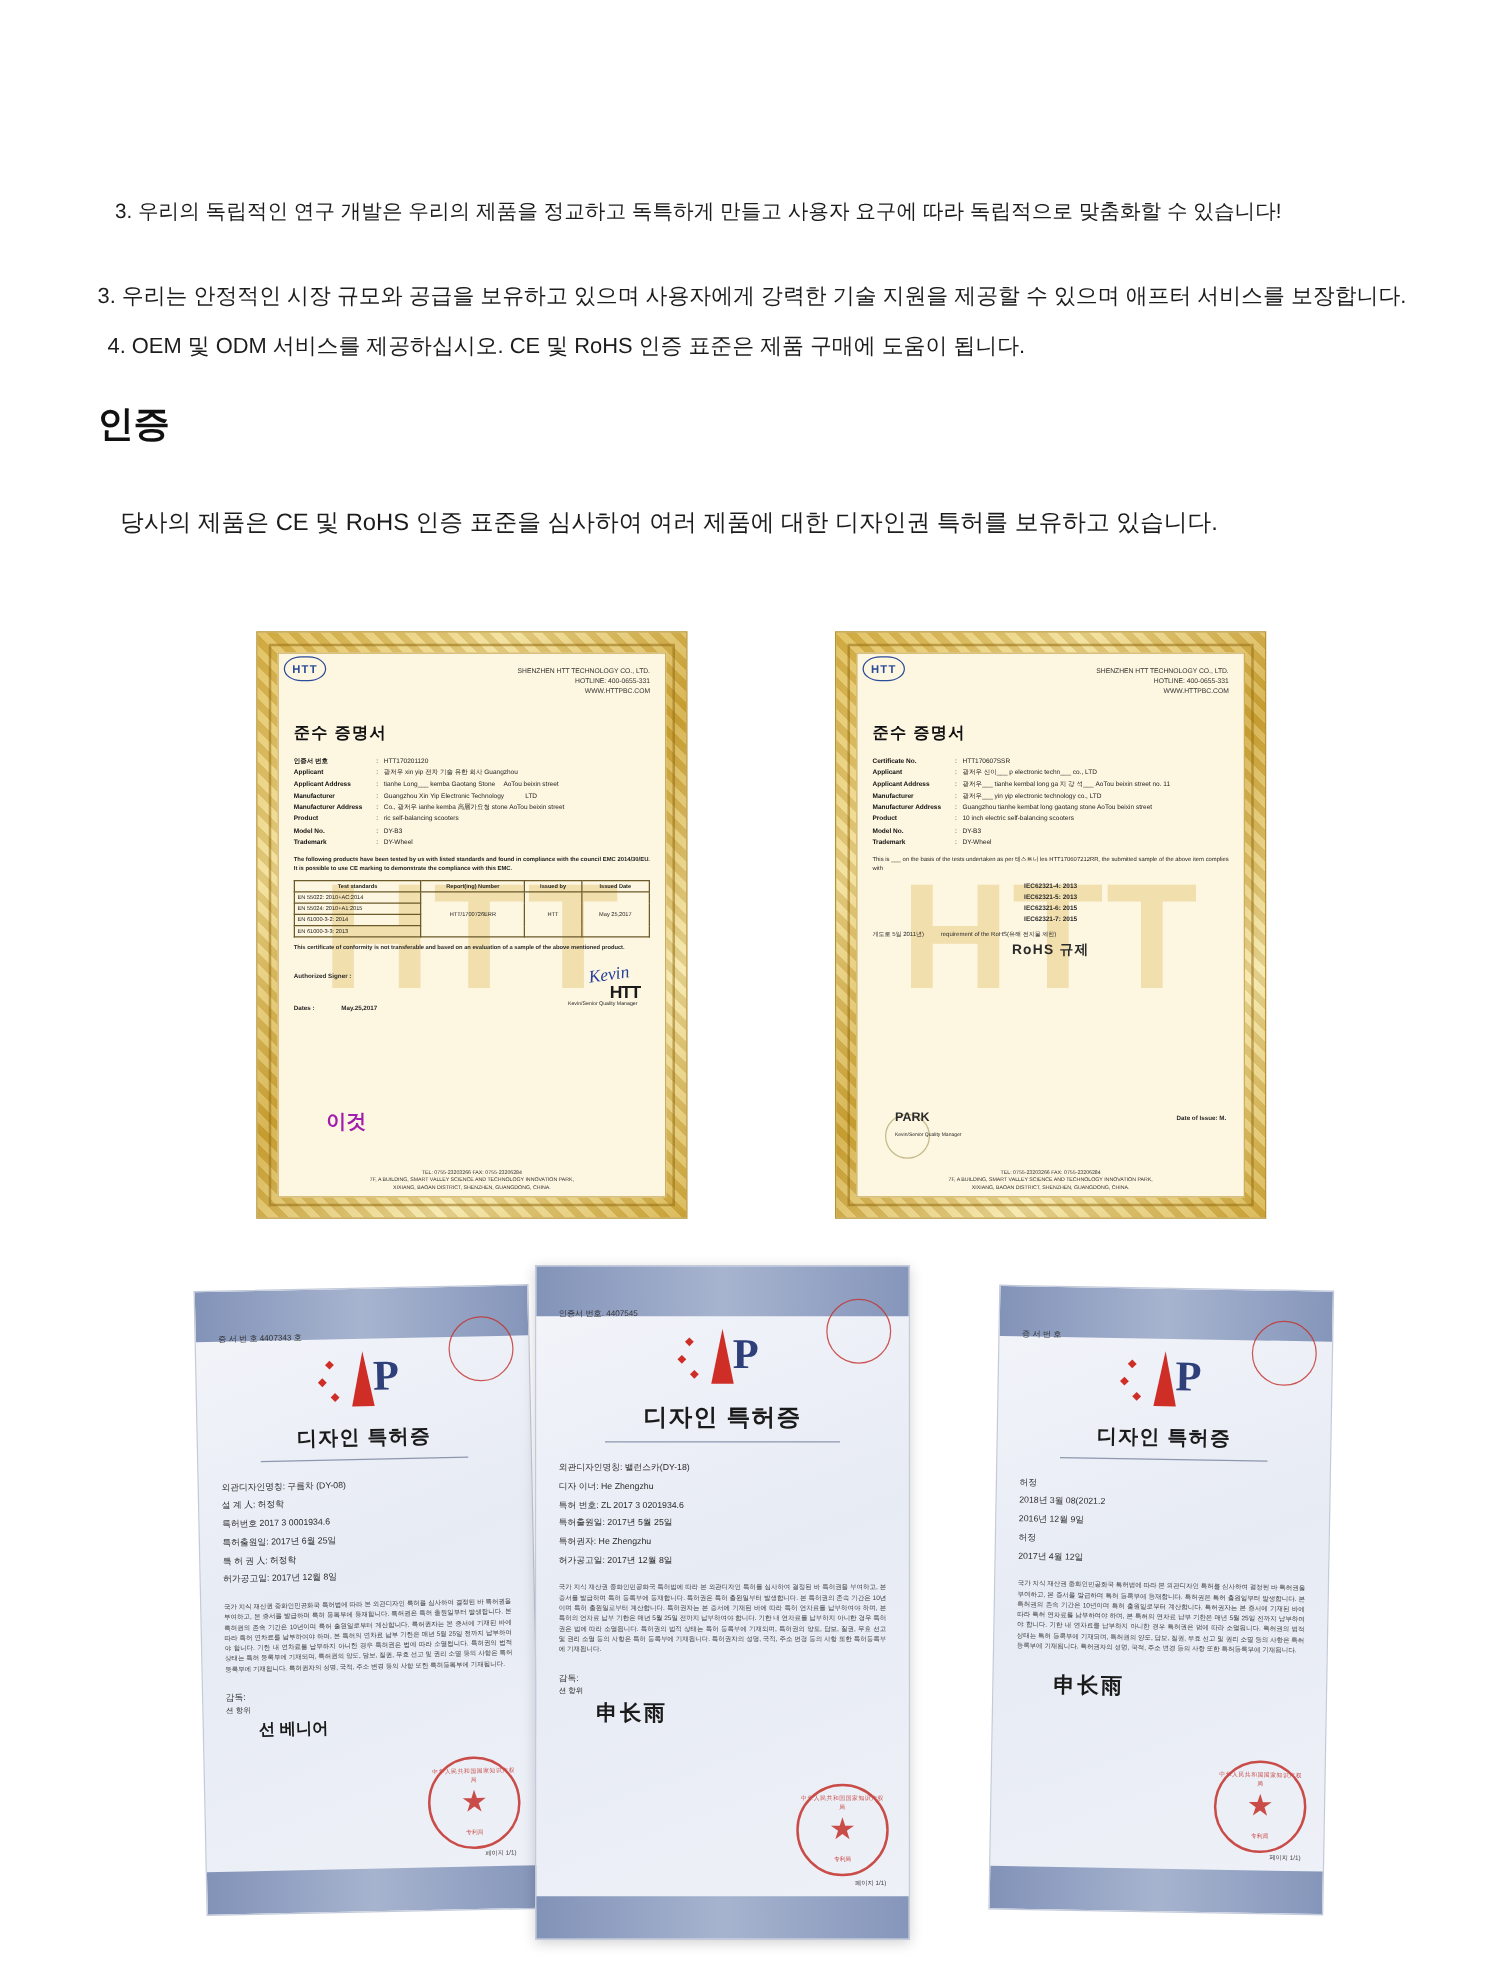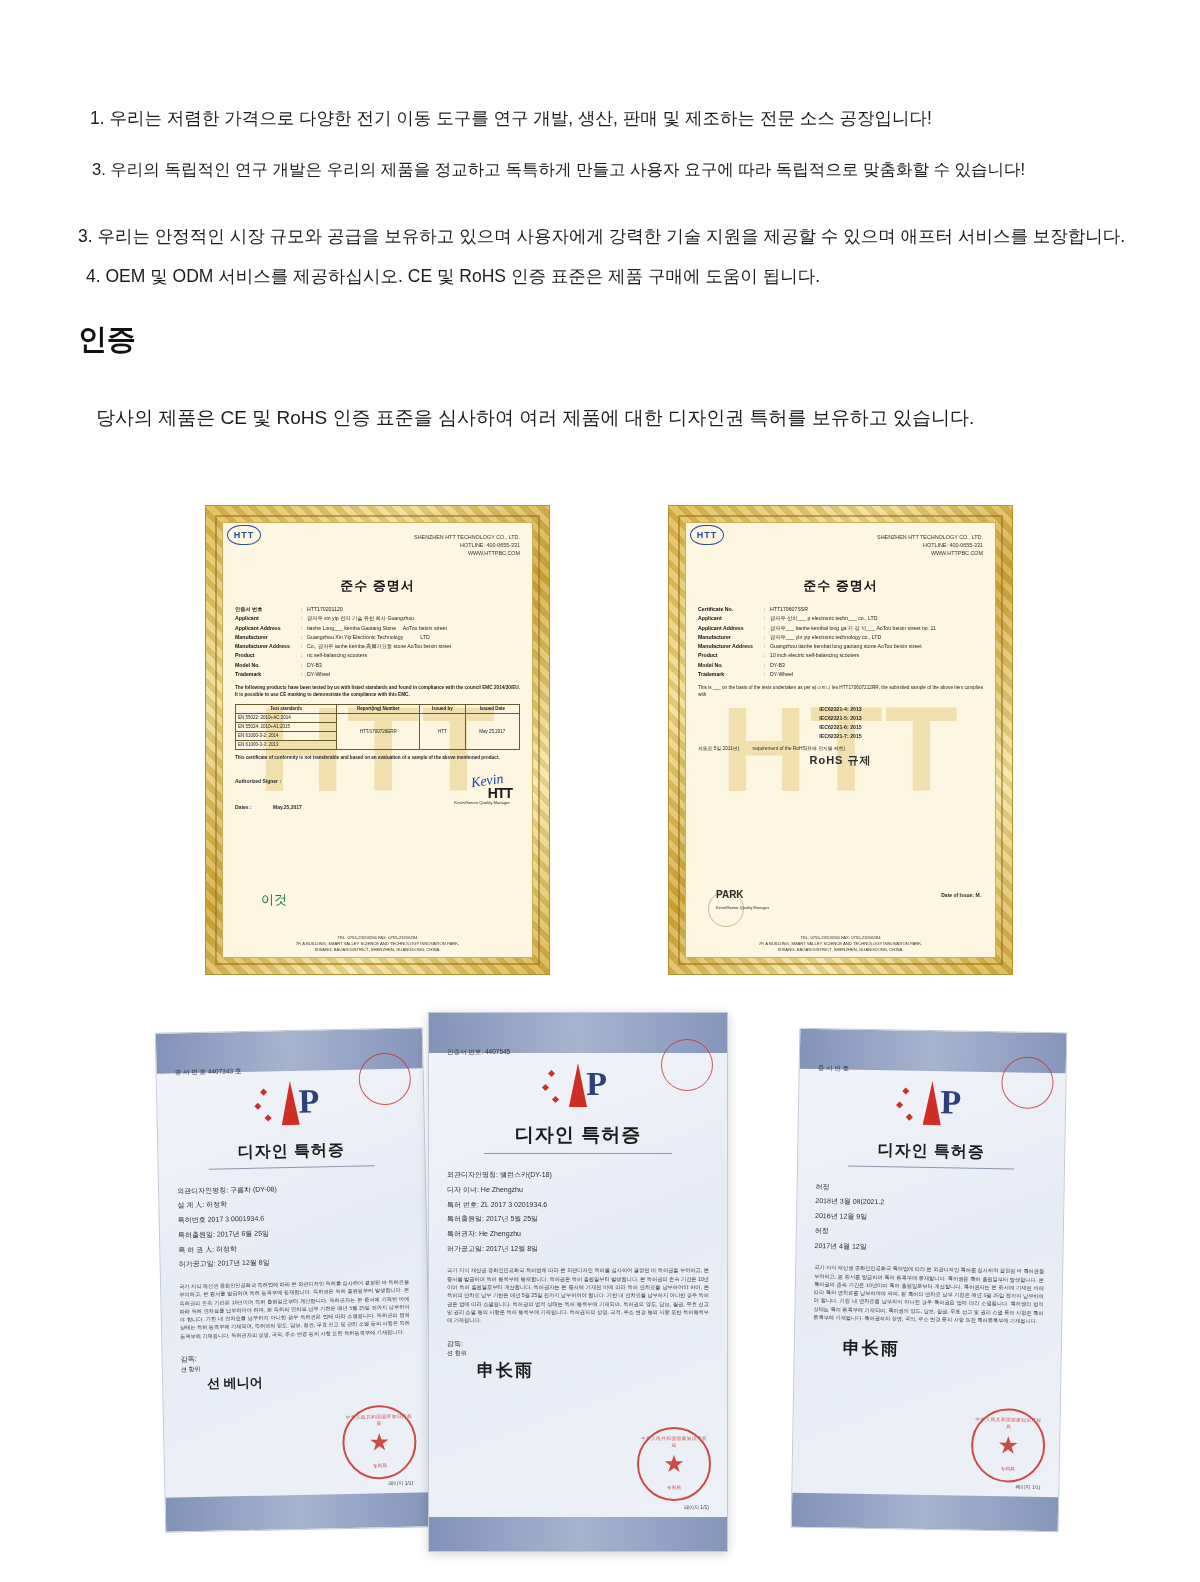--- a/index.html
+++ b/index.html
@@ -132,21 +132,20 @@
     color: #2b4b9b;
     font-size: 9px;
     font-weight: bold;
     text-align: center;
     line-height: 18px;
     letter-spacing: 1px;
     background: #fdf6e0;
     z-index: 3;
   }
   .cert-title {
-    text-align: center;
     font-size: 13px;
     font-weight: bold;
     margin: 20px 0 10px 0;
     color: #111;
     position: relative;
     z-index: 2;
     letter-spacing: 1px;
   }
   .cert-rows {
     position: relative;
@@ -224,23 +223,23 @@
     top: 6px;
     font-size: 14px;
     font-weight: bold;
     color: #1b1b1b;
     letter-spacing: -1px;
   }
   .this-label {
     position: absolute;
     left: 38px;
     bottom: 48px;
-    font-size: 13px;
-    font-weight: normal;
-    color: #15803d;
+    font-size: 16px;
+    font-weight: bold;
+    color: #a21caf;
     z-index: 4;
   }
   .cert-bottom {
     position: absolute;
     left: 0; right: 0; bottom: 4px;
     text-align: center;
     font-size: 4.2px;
     line-height: 1.4;
     color: #333;
     z-index: 2;
@@ -465,21 +464,20 @@
     background: #cf2e26;
     transform: rotate(45deg);
   }
 </style>
 </head>
 <body>
 
 <div class="page">
 
 
-  <div class="bullet b1">1. 우리는 저렴한 가격으로 다양한 전기 이동 도구를 연구 개발, 생산, 판매 및 제조하는 전문 소스 공장입니다!</div>
   <div class="bullet b2">3. 우리의 독립적인 연구 개발은 우리의 제품을 정교하고 독특하게 만들고 사용자 요구에 따라 독립적으로 맞춤화할 수 있습니다!</div>
   <div class="bullet b3">3. 우리는 안정적인 시장 규모와 공급을 보유하고 있으며 사용자에게 강력한 기술 지원을 제공할 수 있으며 애프터 서비스를 보장합니다.</div>
   <div class="bullet b4">4. OEM 및 ODM 서비스를 제공하십시오. CE 및 RoHS 인증 표준은 제품 구매에 도움이 됩니다.</div>
 
   <h1 class="section-title title-cert">인증</h1>
   <div class="cert-desc">당사의 제품은 CE 및 RoHS 인증 표준을 심사하여 여러 제품에 대한 디자인권 특허를 보유하고 있습니다.</div>
 
   <div class="cert-wrap cert-ce">
     <div class="cert-outer">
       <div class="cert-inner">

